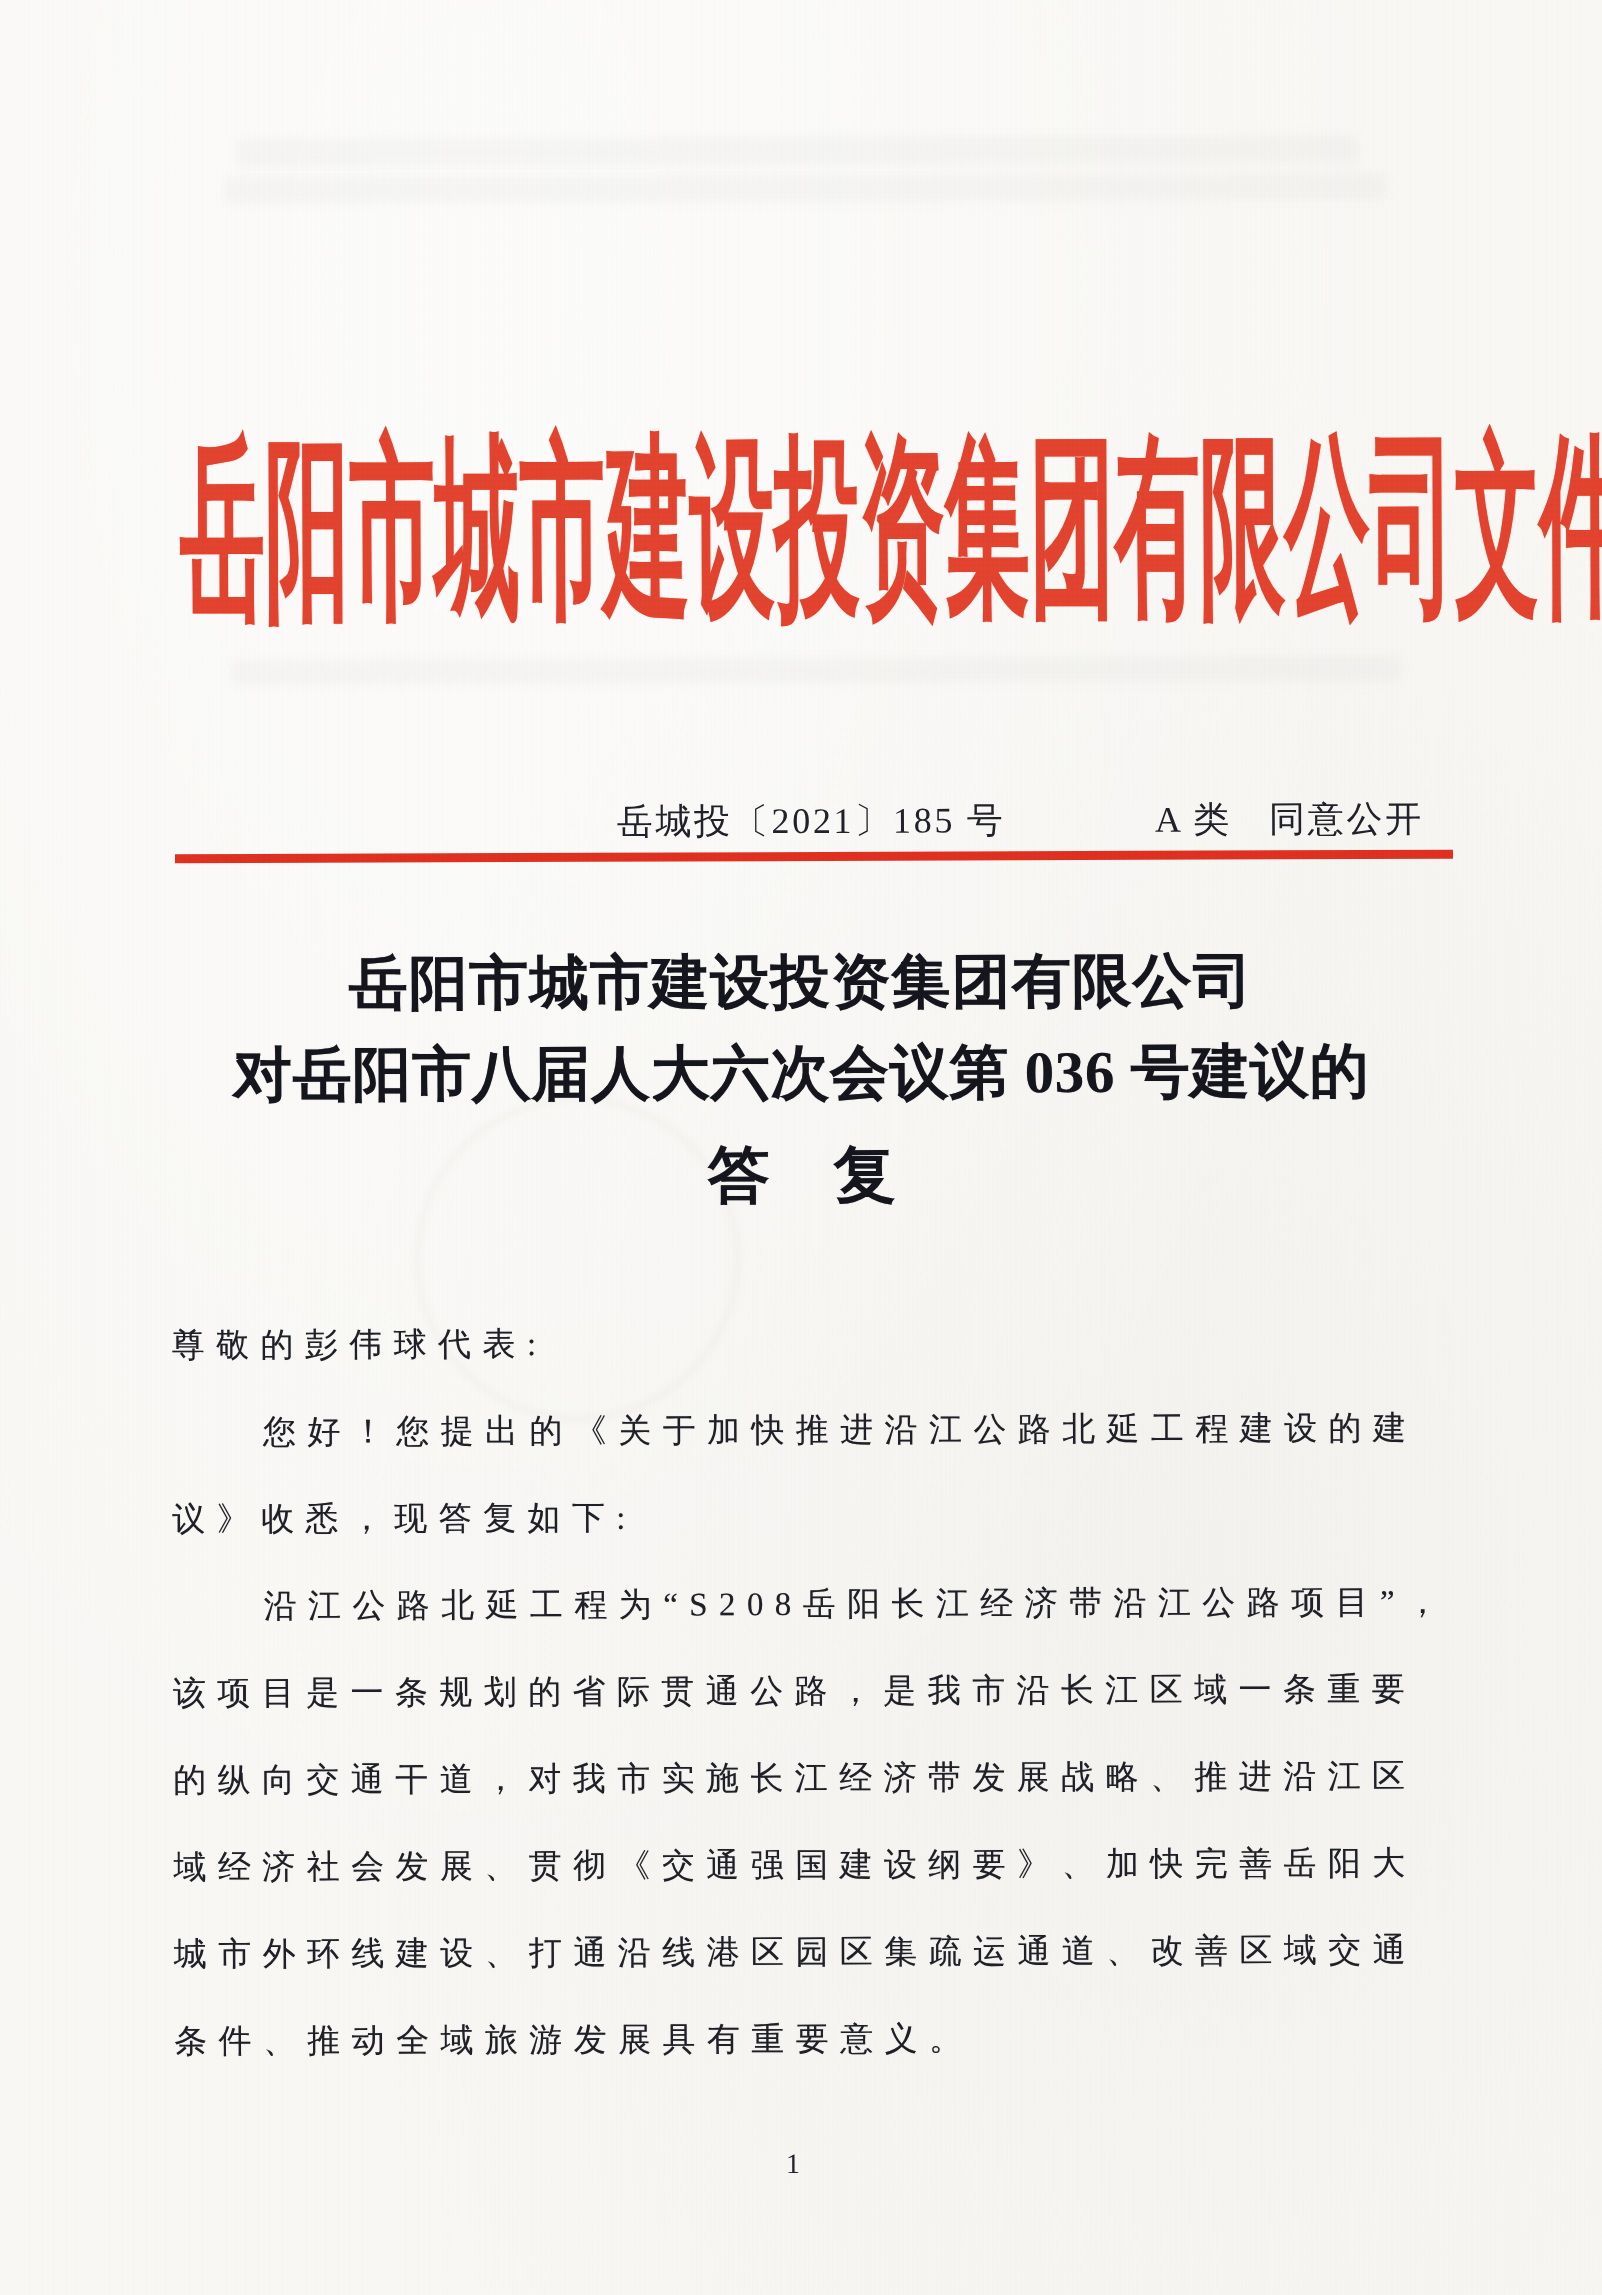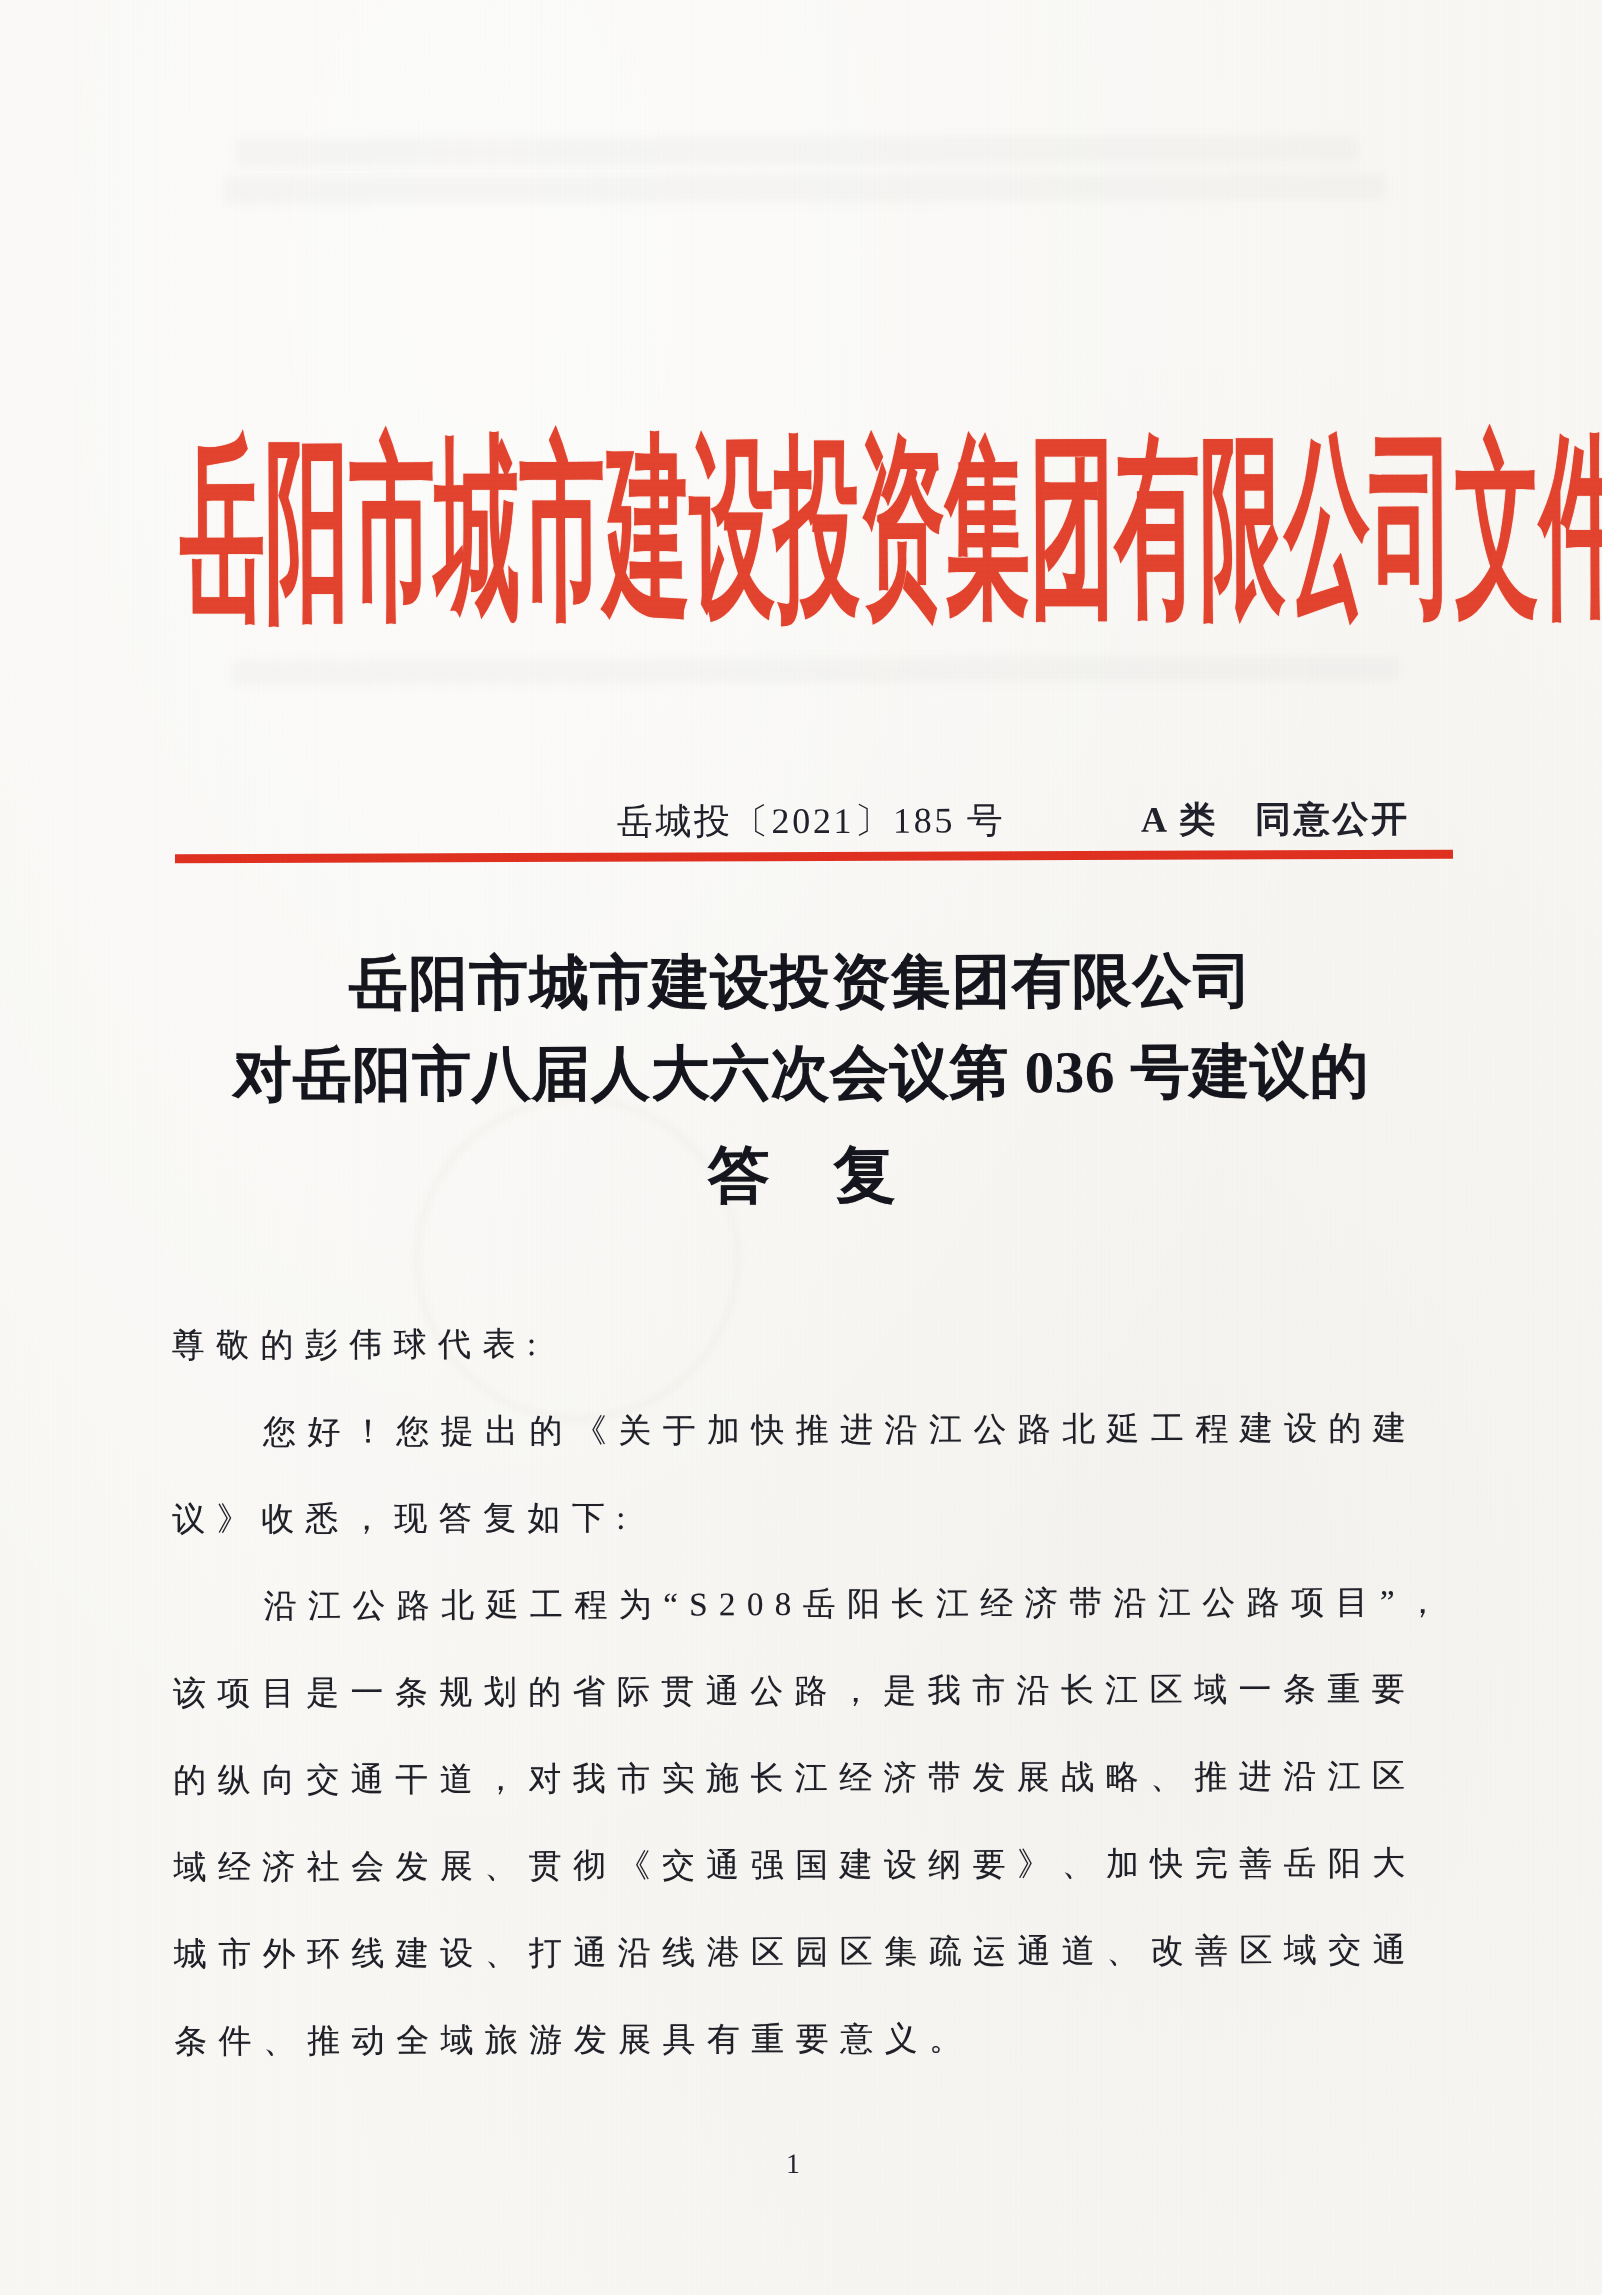--- a/index.html
+++ b/index.html
@@ -25,21 +25,21 @@
     position:absolute;left:182px;top:431px;width:1360px;
     font-size:85px;font-weight:700;line-height:85px;white-space:nowrap;
     color:#e2432e;letter-spacing:0;
     transform:scaleY(2.32);transform-origin:left top;
     text-shadow:0 0 0.7px rgba(226,67,46,.65);
   }
   
   .doc-row{position:absolute;left:0;top:797px;width:1603px;height:47px;
     font-size:36px;color:#20212a;letter-spacing:2.7px;}
   .doc-number{position:absolute;left:0;width:1603px;text-align:center;transform:translateX(10.7px);}
-  .doc-class{position:absolute;right:192px;top:0;white-space:nowrap;font-weight:bold;}
+  .doc-class{position:absolute;right:178px;top:0;white-space:nowrap;}
   .doc-class .gap{display:inline-block;width:37px;}
   
   .red-rule{position:absolute;left:176px;top:852px;width:1278px;height:8.7px;background:#df3020;}
   
   .doc-title{position:absolute;left:0;top:938px;width:1603px;text-align:center;
     color:#15161d;font-weight:700;text-shadow:0 0 0.7px rgba(0,0,0,.5);}
   .title-l1{font-size:59px;line-height:89px;letter-spacing:1.3px;}
   .title-l2{font-size:59px;line-height:92px;letter-spacing:0.7px;}
   .title-l3{font-size:62px;line-height:94px;margin-top:9.4px;}
   .title-l3 .answer-gap{display:inline-block;width:64px;}

